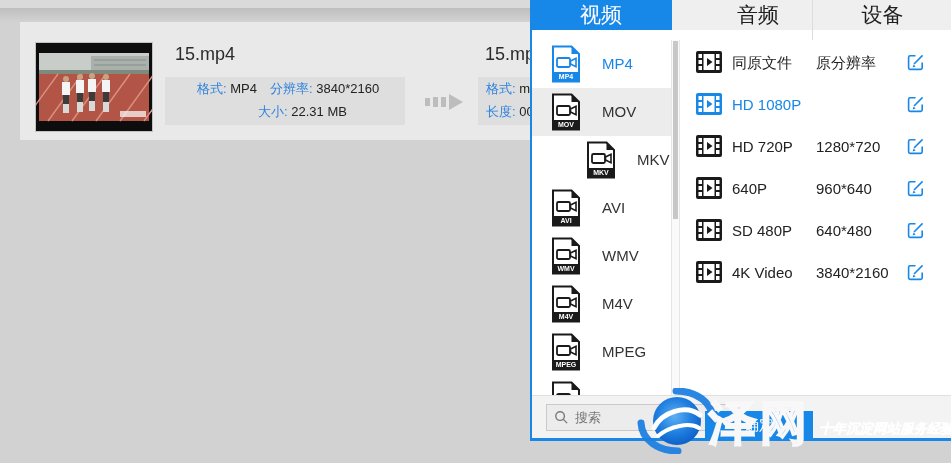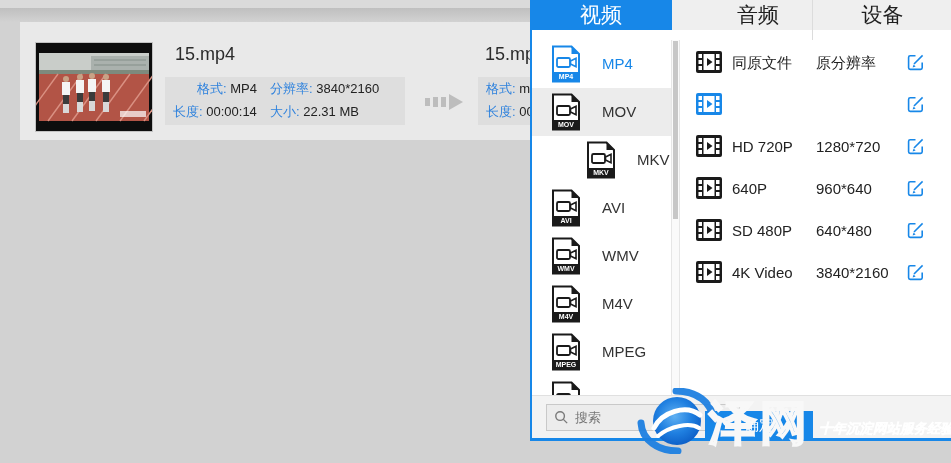--- a/index.html
+++ b/index.html
@@ -135,22 +135,21 @@
           <rect x="84" y="68" width="26" height="6" fill="#ffffff" opacity="0.7"></rect>
         </g>
       </svg>
     </div>
 
     <div class="file-title t1">15.mp4</div>
 
     <div class="metabox m1">
       <span class="cell" style="left:8px;top:0;margin-left:24px;"><span class="lbl">格式:</span> <span class="val">MP4</span></span>
       <span class="cell" style="left:105px;top:0;"><span class="lbl">分辨率:</span> <span class="val">3840*2160</span></span>
-      <span class="cell" style="left:8px;top:23px;"><span class="lbl">长度:</span> <span class="val">00:00:14</span></span>
-      <span class="cell" style="left:105px;top:23px;"><span class="lbl">大小:</span> <span class="val">22.31 MB</span></span>
+      <span class="cell" style="left:93px;top:23px;"><span class="lbl">大小:</span> <span class="val">22.31 MB</span></span>
     </div>
 
     <div class="arrow">
       <div class="bar" style="left:0;top:6px;height:8px;"></div>
       <div class="bar" style="left:8px;top:5px;height:10px;"></div>
       <div class="bar" style="left:16px;top:5px;height:10px;"></div>
       <div class="tri"></div>
     </div>
 
     <div class="file-title t2">15.mp4</div>
@@ -305,20 +304,21 @@
           <rect x="0" y="0" width="26" height="22" rx="2" fill="currentColor"></rect>
           <rect x="2.5" y="3" width="3.5" height="4" fill="#ffffff"></rect>
             <rect x="2.5" y="9" width="3.5" height="4" fill="#ffffff"></rect>
             <rect x="2.5" y="15" width="3.5" height="4" fill="#ffffff"></rect>
           <rect x="20" y="3" width="3.5" height="4" fill="#ffffff"></rect>
             <rect x="20" y="9" width="3.5" height="4" fill="#ffffff"></rect>
             <rect x="20" y="15" width="3.5" height="4" fill="#ffffff"></rect>
           <rect x="7.5" y="3" width="11" height="16" fill="#ffffff"></rect>
           <path d="M11 7 L16.5 11 L11 15 Z" fill="currentColor"></path>
         </svg>
+        <span class="pname">HD 1080P</span>
         <svg class="edit" width="19" height="19" viewBox="0 0 19 19">
           <path d="M16.2 9.5 V14.8 Q16.2 16.4 14.6 16.4 H4.2 Q2.6 16.4 2.6 14.8 V4.4 Q2.6 2.8 4.2 2.8 H9.5" fill="none" stroke="currentColor" stroke-width="1.6"></path>
           <path d="M8 11 L16.6 2.4" fill="none" stroke="currentColor" stroke-width="1.6"></path>
           <path d="M7.6 11.4 l-1 3 3-1 z" fill="currentColor"></path>
         </svg>
       </div>
 
       <div class="profile-row" style="top:89px;">
         <svg class="ficon" width="26" height="22" viewBox="0 0 26 22">
           <rect x="0" y="0" width="26" height="22" rx="2" fill="currentColor"></rect>

